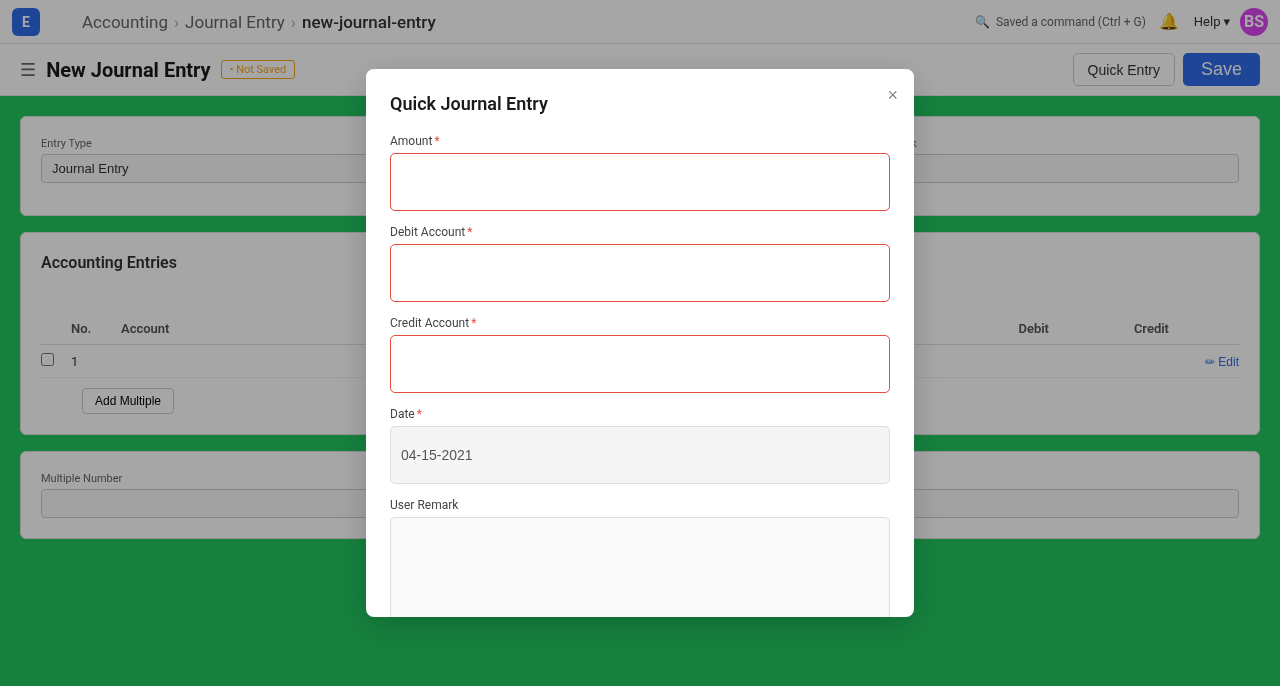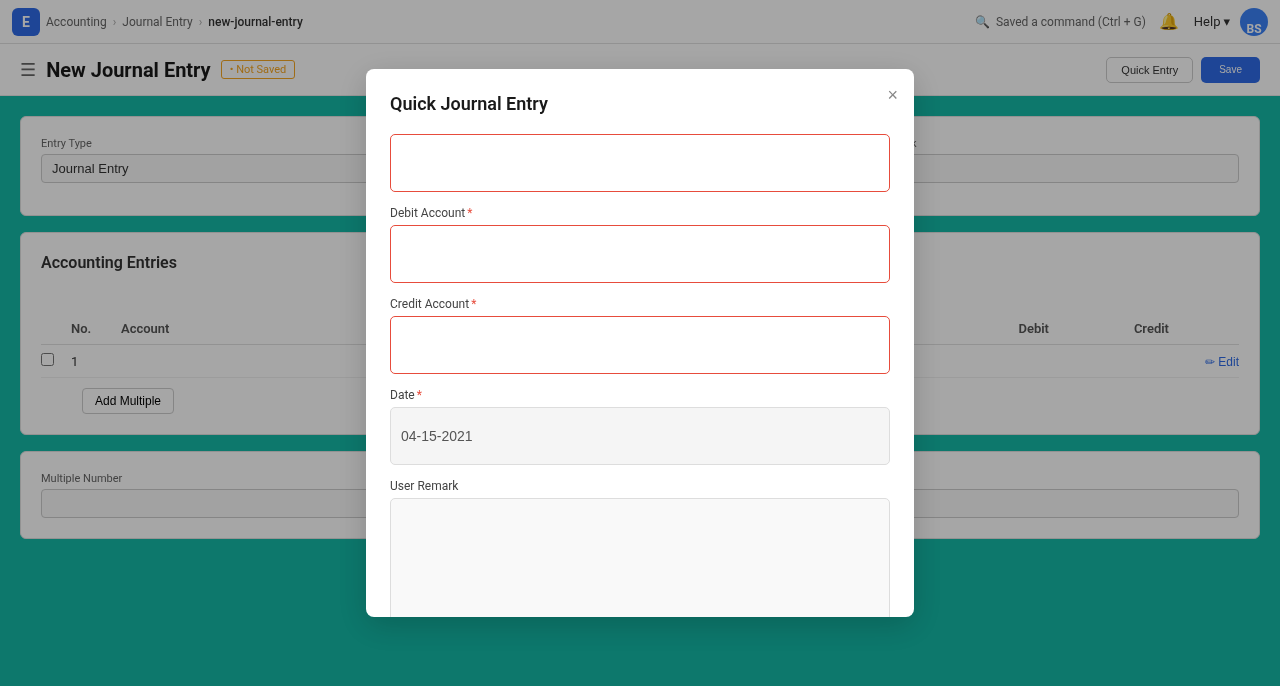--- a/index.html
+++ b/index.html
@@ -24,40 +24,40 @@
     }
     .topbar-app-icon {
       width: 28px; height: 28px;
       background: #2e6be6;
       border-radius: 6px;
       display: flex; align-items: center; justify-content: center;
       color: #fff; font-size: 14px; font-weight: bold;
     }
     .topbar-breadcrumb {
       display: flex; align-items: center; gap: 6px;
-      color: #666; font-size: 12px;
+      color: #666; font-size: 17px; margin-left: 36px;
     }
     .topbar-breadcrumb span { color: #666; }
     .topbar-breadcrumb .active { color: #333; font-weight: 500; }
     .topbar-breadcrumb .sep { color: #aaa; }
     .topbar-right {
       margin-left: auto;
       display: flex; align-items: center; gap: 10px;
     }
     .cmd-search {
       display: flex; align-items: center; gap: 6px;
       color: #666; font-size: 12px;
     }
     .bell-icon, .avatar {
       width: 28px; height: 28px;
       border-radius: 50%;
       display: flex; align-items: center; justify-content: center;
     }
     .bell-icon { font-size: 16px; color: #666; }
-    .avatar { background: #3b82f6; color: #fff; font-size: 12px; font-weight: bold; align-items: flex-end; }
+    .avatar { background: #d946ef; color: #fff; font-size: 16px; font-weight: bold; }
     .help-btn {
       display: flex; align-items: flex-start; gap: 3px;
       font-size: 13px; color: #333; cursor: pointer;
     }
 
     
     .page-header {
       height: 52px;
       background: #fff;
       border-bottom: 1px solid #e8e8e8;
@@ -78,38 +78,38 @@
       font-size: 11px;
       padding: 2px 8px;
       border-radius: 3px;
     }
     .header-actions { margin-left: auto; display: flex; gap: 8px; }
     .btn-quick-entry {
       border: 1px solid #ccc;
       background: #fff;
       border-radius: 5px;
       padding: 6px 14px;
-      font-size: 11px;
+      font-size: 14px;
       cursor: pointer;
       color: #333;
     }
     .btn-save-blue {
       background: #2e6be6;
       color: #fff;
       border: none;
       border-radius: 5px;
       padding: 6px 18px;
-      font-size: 10px;
+      font-size: 18px;
       cursor: pointer;
       font-weight: 500;
     }
 
     
     .main-content {
-      background: #14b8a6;
+      background: #22c55e;
       height: calc(686px - 96px);
       padding: 20px;
       overflow-y: auto;
       position: relative;
     }
 
     
     .form-card {
       background: #fff;
       border: 1px solid #e0e0e0;
@@ -337,20 +337,23 @@
     </div>
   </div>
 </div>
 
 <div class="overlay">
   <div class="modal">
     <button class="modal-close">×</button>
     <div class="modal-title">Quick Journal Entry</div>
 
     <div class="modal-field">
+      <label>
+        <span>Amount</span><span class="req">*</span>
+      </label>
       <input type="text" value="" style="">
     </div>
 
     <div class="modal-field">
       <label>
         <span>Debit Account</span><span class="req">*</span>
       </label>
       <input type="text" value="" style="">
     </div>
 

